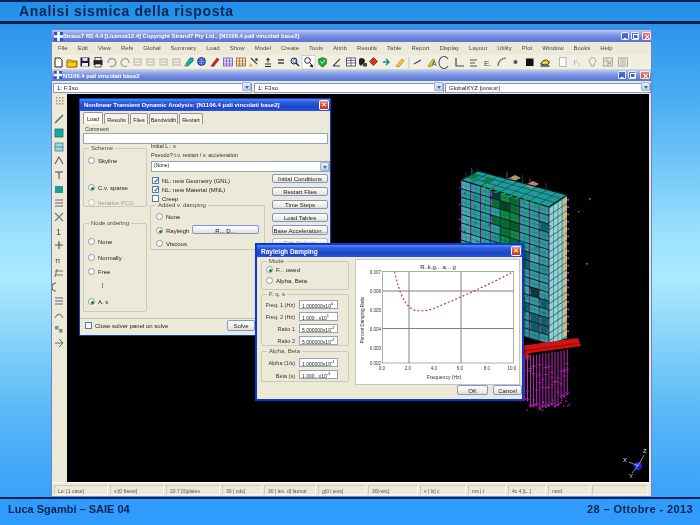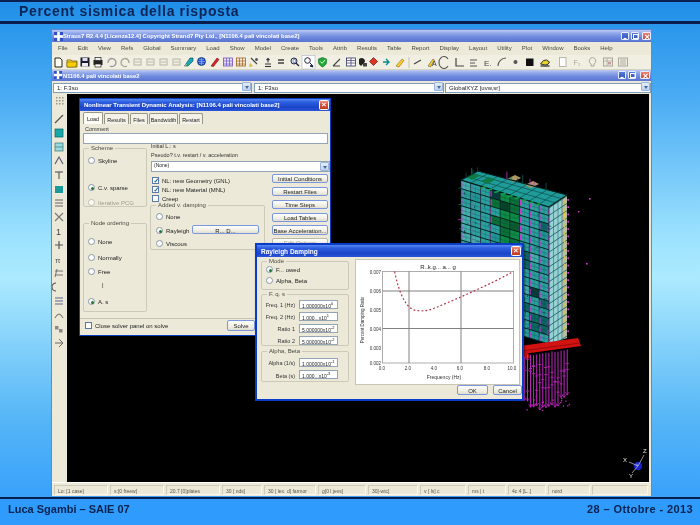--- a/index.html
+++ b/index.html
@@ -57,25 +57,25 @@
 .btn { position:absolute; background:linear-gradient(180deg,#fdfdfb,#f1efe4 60%,#e0ddd0); border:1px solid #7a96df; border-radius:2px;
   font-size:6px; color:#222; text-align:center; overflow:hidden; white-space:nowrap; }
 .btn.gray { color:#a8a494; border-color:#bdb9a9; }
 .tinput { position:absolute; background:#fff; border:1px solid #93a5b5; font-size:5px; color:#222; padding-left:2px; overflow:hidden; white-space:nowrap; }
 .flab { position:absolute; font-size:5.5px; color:#333; white-space:nowrap; text-align:right; }
 .tab { position:absolute; top:0; height:11px; background:#f4f2e8; border:1px solid #9a9686; border-bottom:none; border-radius:2px 2px 0 0; font-size:5.5px; color:#222; text-align:center; padding-top:2.5px; }
 sup { font-size:4px; }
 </style></head>
 <body>
 <div class="abs" id="topline"></div>
-<div class="abs" id="stitle">Percent sismica della risposta</div>
+<div class="abs" id="stitle">Analisi sismica della risposta</div>
 <div class="abs" id="underline"></div>
 <div class="abs" id="footline"></div>
 <div class="abs" id="footer"></div>
-<div class="abs" id="fleft">Luca Sgambi – SAIE 07</div>
+<div class="abs" id="fleft">Luca Sgambi – SAIE 04</div>
 <div class="abs" id="fright">28 – Ottobre - 2013</div>
 
 <div class="abs" id="win">
   <div class="abs tbar" id="titlebar">
     <svg class="abs" style="left:2px;top:1.5px" width="9" height="9">
         <rect width="9" height="9" fill="#3050c8"></rect>
         <rect x="0" y="3.2" width="9" height="2.6" fill="#fff"></rect>
         <rect x="3.2" y="0" width="2.6" height="9" fill="#fff"></rect>
       </svg>
     <span class="tt">Straus7 R2.4.4 [Licenza12.4] Copyright Strand7 Pty Ltd., [N1106.4 pali vincolati base2]</span>

